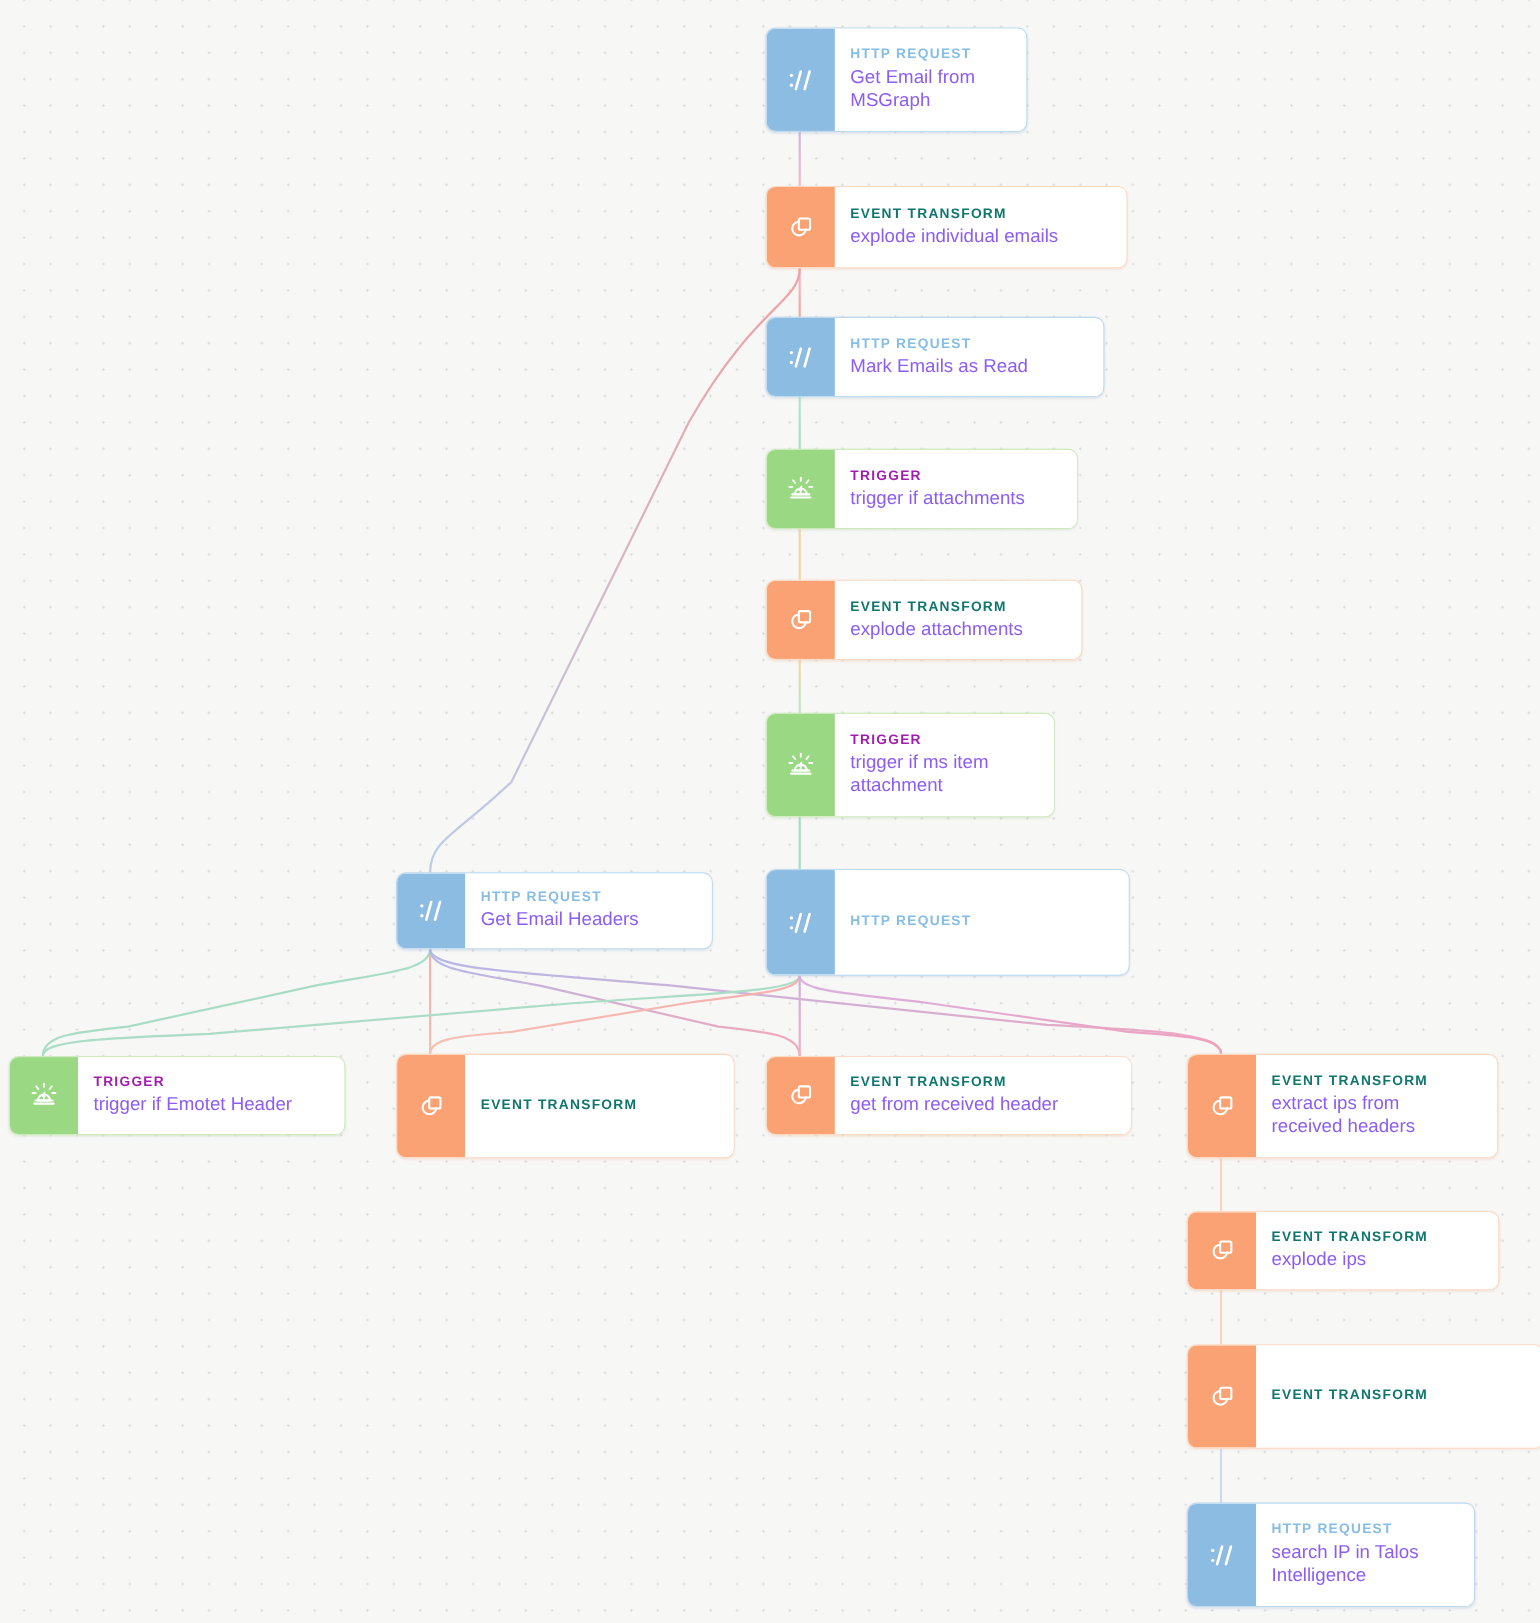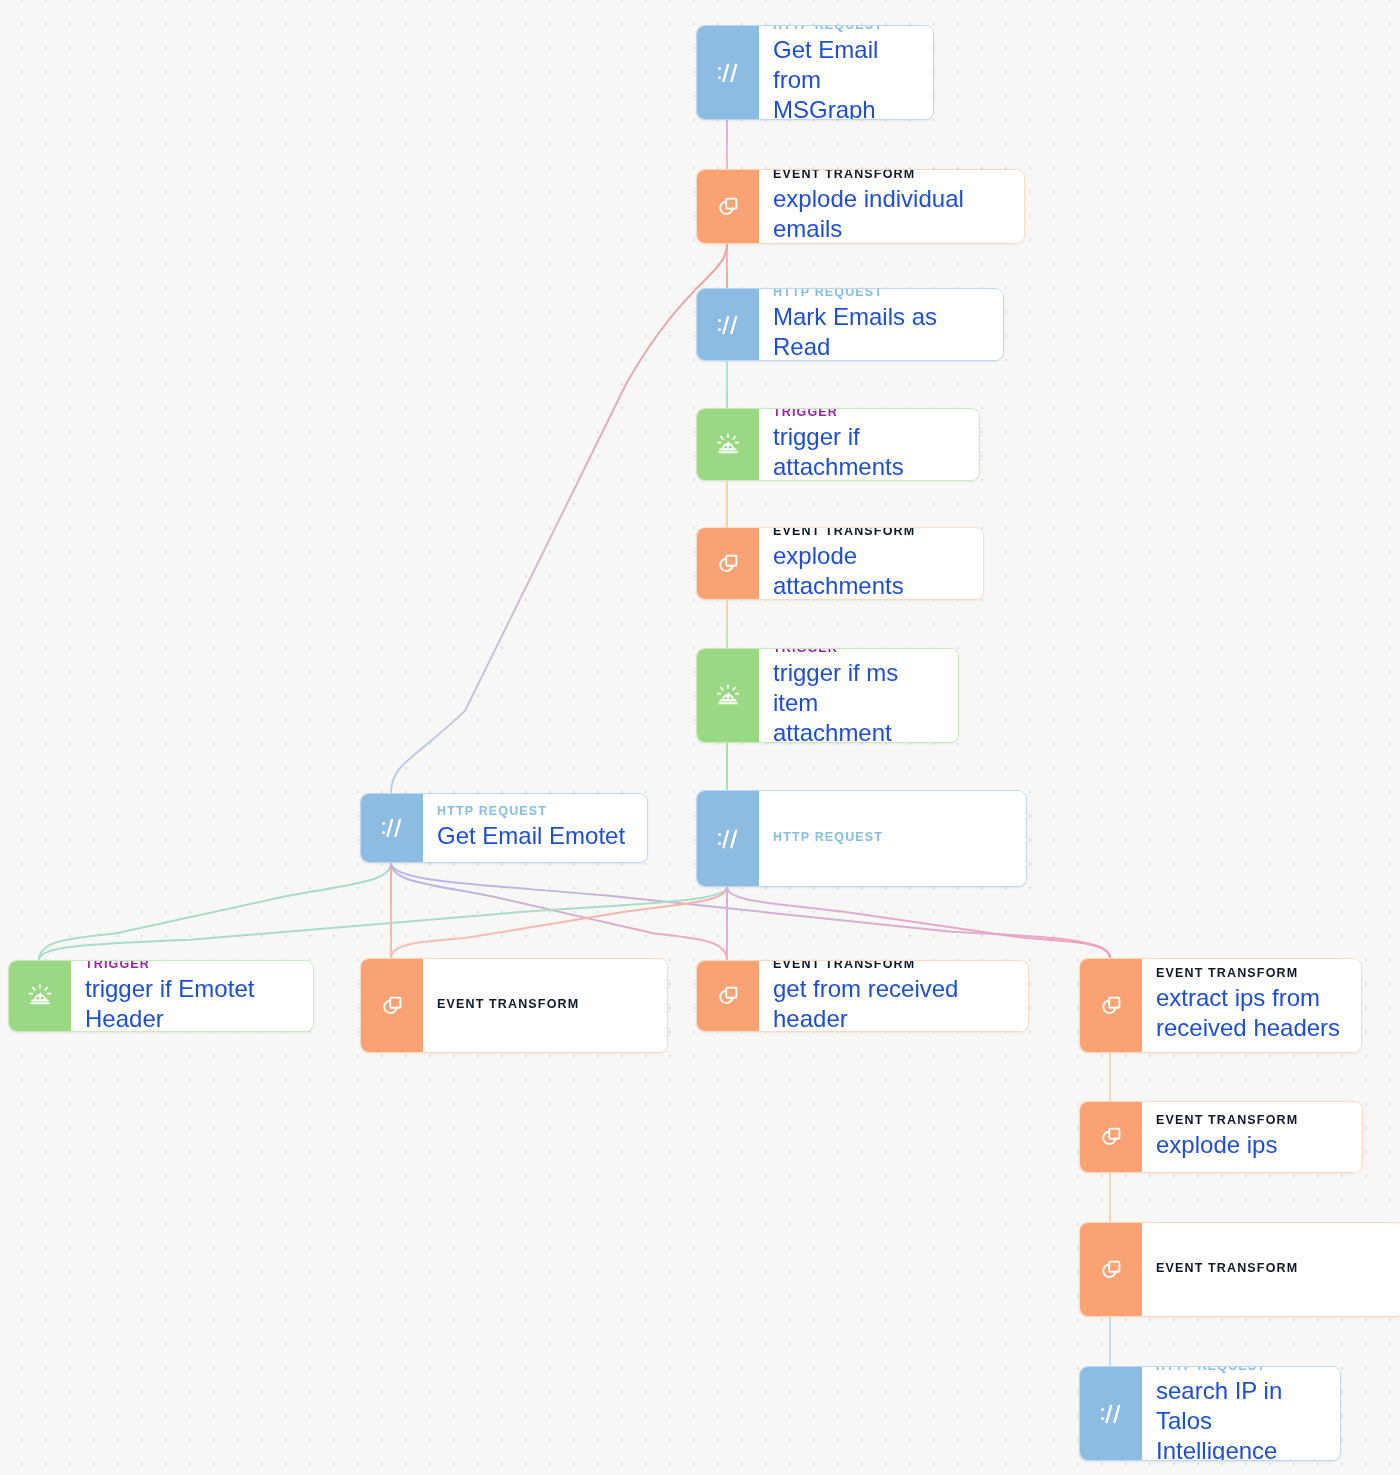--- a/index.html
+++ b/index.html
@@ -61,35 +61,35 @@
   }
   .node-kind {
     font-size: 12.5px;
     font-weight: bold;
     letter-spacing: 1.15px;
     line-height: 1.25;
     margin-bottom: 1px;
     white-space: nowrap;
   }
   .node-title {
-    font-size: 24px;
-    color: #1d4ed8;
+    font-size: 17px;
+    color: #8b5cf6;
     line-height: 1.26;
     white-space: pre-wrap;
     word-break: normal;
   }
 
   
   .node.http  { border: 1.6px solid #bcd9ee; box-shadow: 0 1px 2px rgba(140,170,200,.22); }
   .node.http  .node-icon { background: #8dbce2; }
   .node.http  .node-kind { color: #86bde4; }
 
   .node.transform { border: 1.6px solid #fbd9c3; box-shadow: 0 1px 2px rgba(230,170,130,.20); }
   .node.transform .node-icon { background: #fba274; }
-  .node.transform .node-kind { color: #0f172a; }
+  .node.transform .node-kind { color: #0f766e; }
 
   .node.trigger { border: 1.6px solid #cdeabc; box-shadow: 0 1px 2px rgba(160,200,140,.20); }
   .node.trigger .node-icon { background: #9ad883; }
   .node.trigger .node-kind { color: #a21caf; }
 
   .icon-svg { display: block; }
 </style>
 </head>
 <body>
 
@@ -287,21 +287,21 @@
         <div class="node-icon">
           <svg class="icon-svg" width="30" height="30" viewBox="0 0 30 30">
             <circle cx="6.5" cy="10.5" r="1.5" fill="#fff"></circle>
             <circle cx="6.5" cy="19.5" r="1.5" fill="#fff"></circle>
             <path d="M15 7 L10.5 23" stroke="#fff" stroke-width="2.4" stroke-linecap="round" fill="none"></path>
             <path d="M23 7 L18.5 23" stroke="#fff" stroke-width="2.4" stroke-linecap="round" fill="none"></path>
           </svg>
         </div>
         <div class="node-body">
           <div class="node-kind">HTTP REQUEST</div>
-          <div class="node-title">Get Email Emotet</div>
+          <div class="node-title">Get Email Headers</div>
         </div>
       </div>
       <div class="node http" style="left: 696px; top: 790px; width: 331px; height: 97px;">
         <div class="node-icon">
           <svg class="icon-svg" width="30" height="30" viewBox="0 0 30 30">
             <circle cx="6.5" cy="10.5" r="1.5" fill="#fff"></circle>
             <circle cx="6.5" cy="19.5" r="1.5" fill="#fff"></circle>
             <path d="M15 7 L10.5 23" stroke="#fff" stroke-width="2.4" stroke-linecap="round" fill="none"></path>
             <path d="M23 7 L18.5 23" stroke="#fff" stroke-width="2.4" stroke-linecap="round" fill="none"></path>
           </svg>

